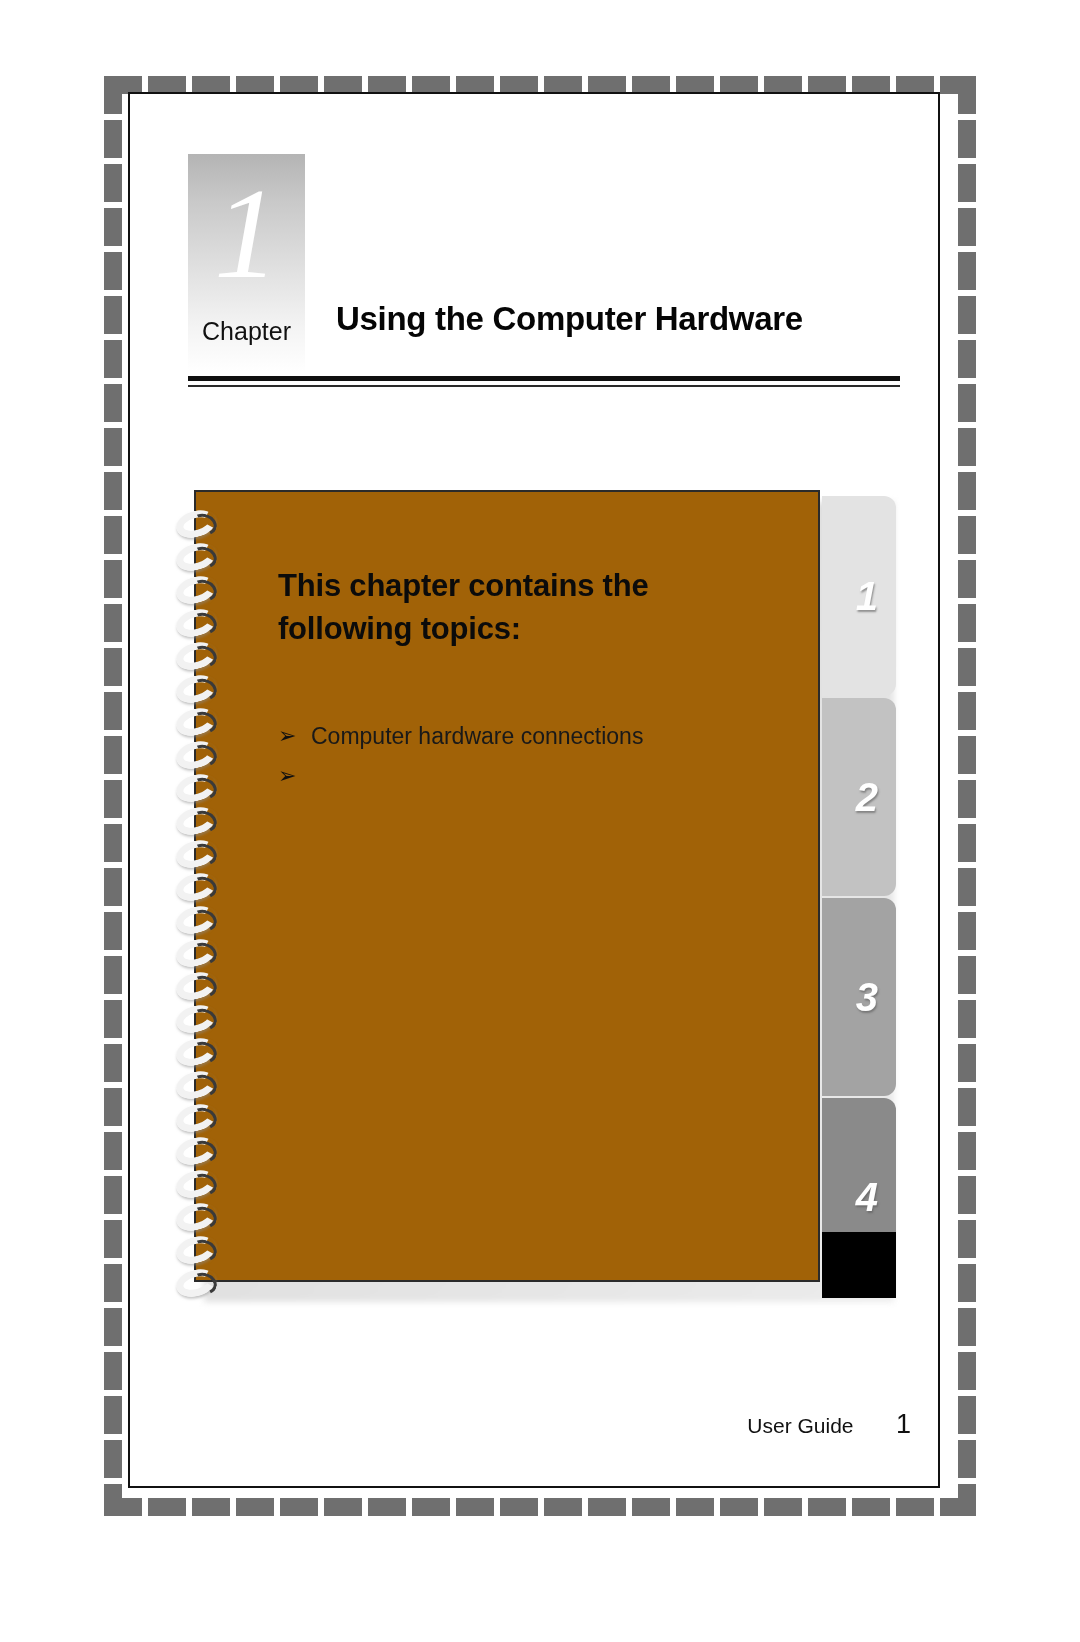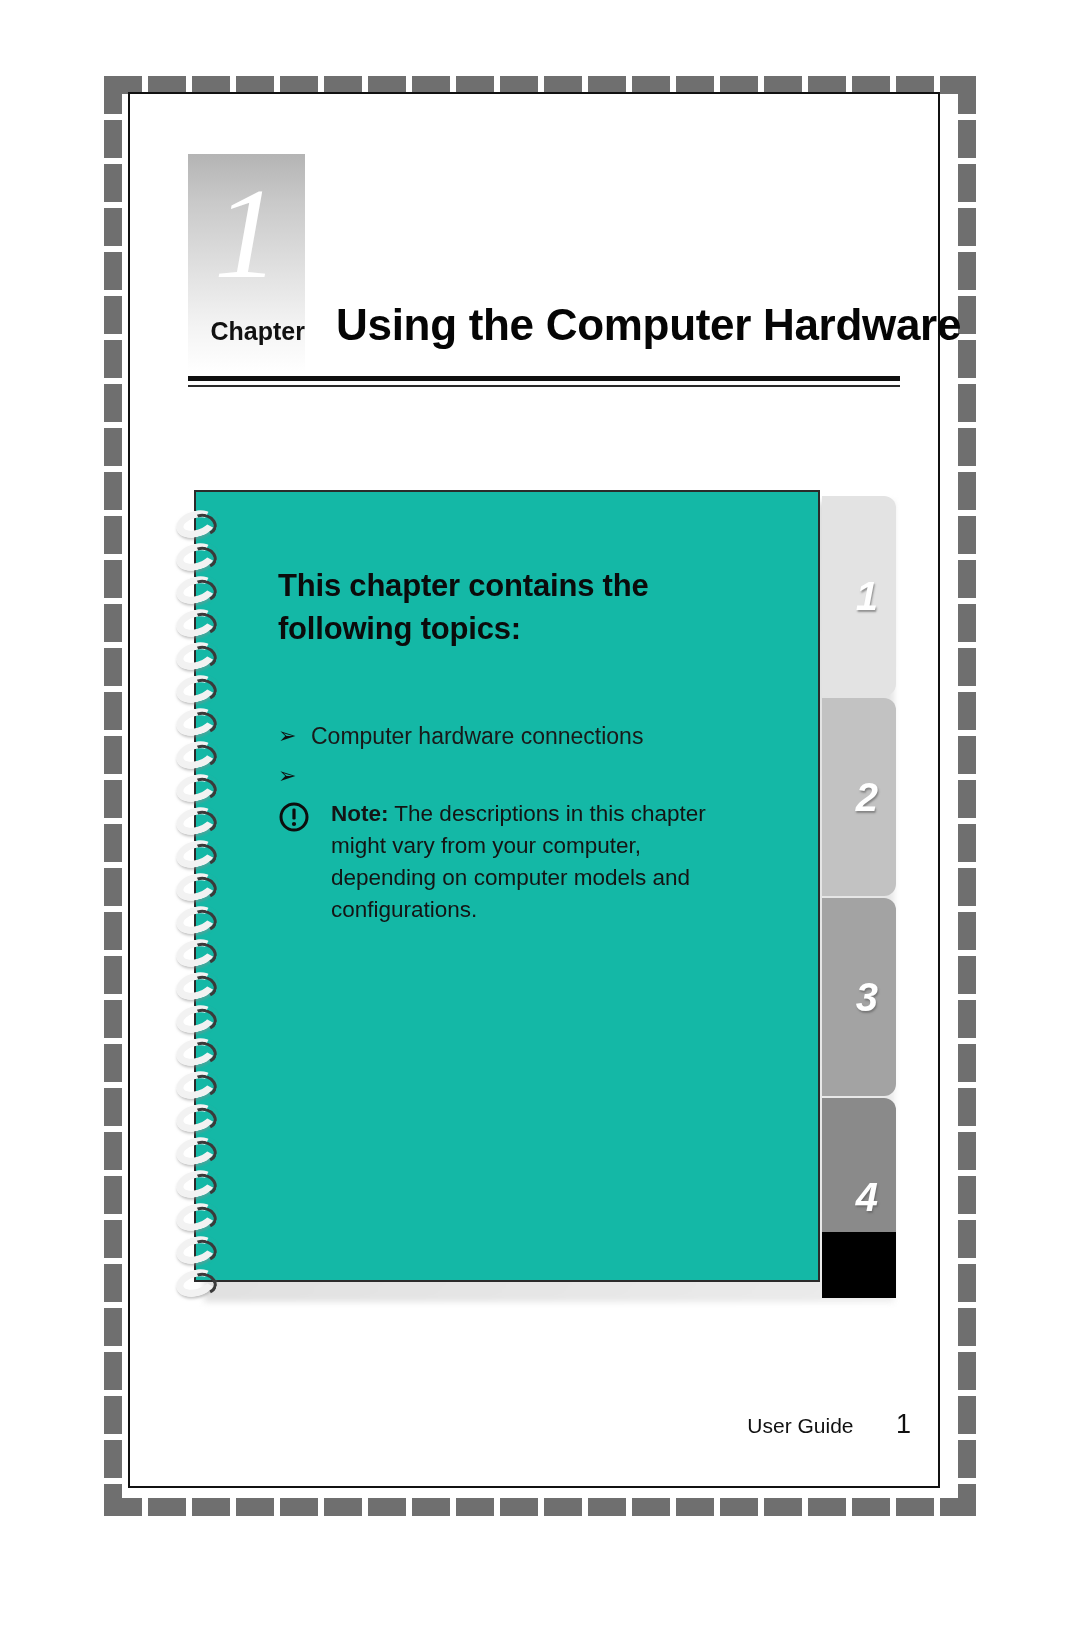--- a/index.html
+++ b/index.html
@@ -81,33 +81,33 @@
     font-style: italic;
     font-size: 130px;
     line-height: 150px;
     color: #ffffff;
   }
   .chapter-word {
     position: absolute;
     left: 0;
     bottom: 26px;
     width: 117px;
-    text-align: right;
+    text-align: center;
     font-family: "Liberation Sans", sans-serif;
-    font-weight: bold;
+    font-weight: normal;
     font-size: 25px;
     color: #111111;
   }
   .chapter-title {
     position: absolute;
     left: 148px;
     top: 146px;
     font-family: "Liberation Sans", sans-serif;
     font-weight: bold;
-    font-size: 44px;
+    font-size: 33px;
     color: #050505;
     white-space: nowrap;
     letter-spacing: -0.3px;
     text-align: center;
   }
   .rule-thick {
     position: absolute;
     left: 0;
     top: 222px;
     width: 712px;
@@ -139,21 +139,21 @@
     height: 800px;
     background: linear-gradient(to bottom right, #d6d6d6, #ececec);
     filter: blur(3px);
   }
   .notebook-sheet {
     position: absolute;
     left: 0;
     top: 0;
     width: 626px;
     height: 792px;
-    background: #14b8a6;
+    background: #a16207;
     border: 2px solid #2b2b2b;
     box-sizing: border-box;
   }
 
   
   .coil-col {
     position: absolute;
     left: -20px;
     top: 20px;
     width: 66px;
@@ -332,32 +332,20 @@
           <ul class="nb-list">
             <li>
               <span class="arrow-marker">➢</span>
               <span>Computer hardware connections</span>
             </li>
             <li>
               <span class="arrow-marker">➢</span>
             </li>
           </ul>
 
-          <div class="nb-note">
-            <span class="note-icon">
-              <svg width="32" height="32" viewBox="0 0 32 32">
-                <circle cx="16" cy="16" r="13" fill="none" stroke="#0d0d0d" stroke-width="3"></circle>
-                <rect x="14.4" y="7.5" width="3.2" height="11" rx="1.3" fill="#0d0d0d"></rect>
-                <circle cx="16" cy="23" r="2.1" fill="#0d0d0d"></circle>
-              </svg>
-            </span>
-            <div class="note-body">
-              <span class="note-label">Note:</span><span> The descriptions in this chapter might vary from your computer, depending on computer models and configurations.</span>
-            </div>
-          </div>
         </div>
 
         <div class="tabs">
           <div class="tab" style="top: 0px; height: 200px; background: rgb(227, 227, 227);">
             <span class="tab-num">1</span>
           </div>
           <div class="tab" style="top: 202px; height: 198px; background: rgb(194, 194, 194);">
             <span class="tab-num">2</span>
           </div>
           <div class="tab" style="top: 402px; height: 198px; background: rgb(163, 163, 163);">

